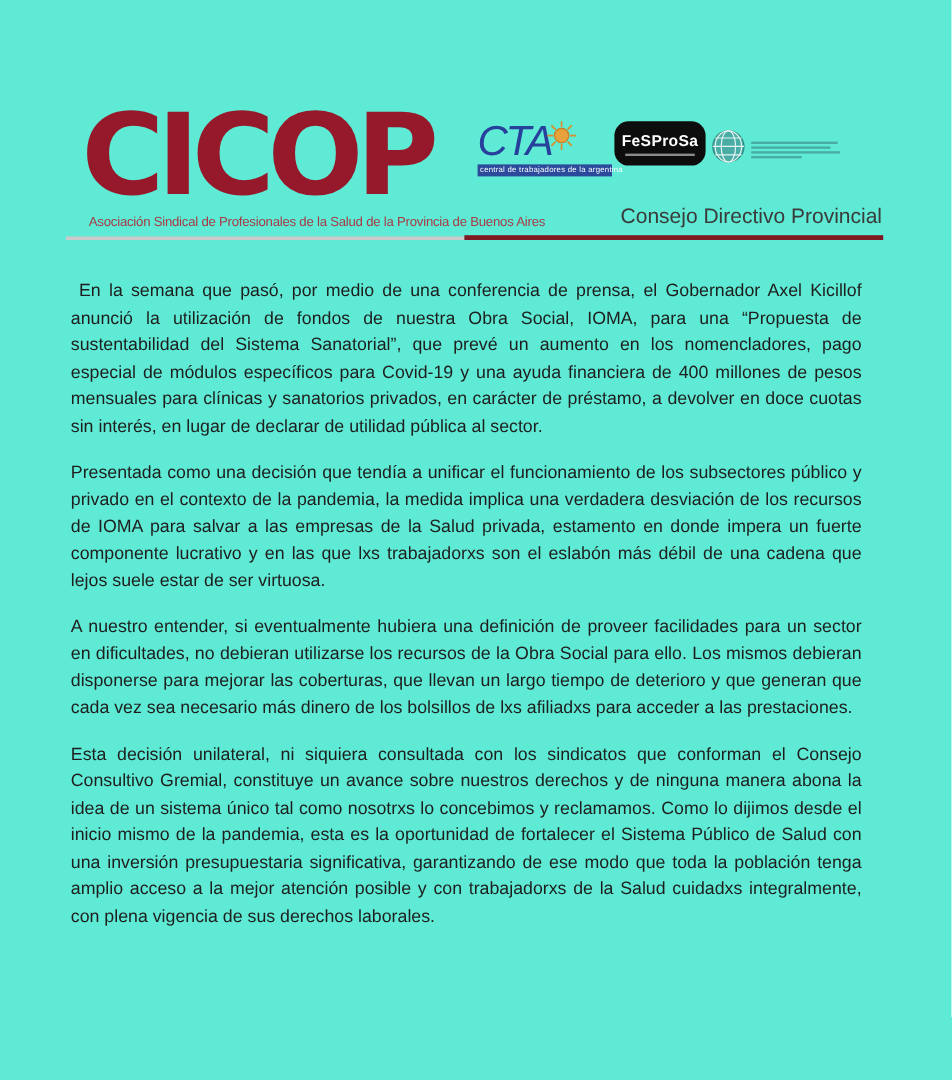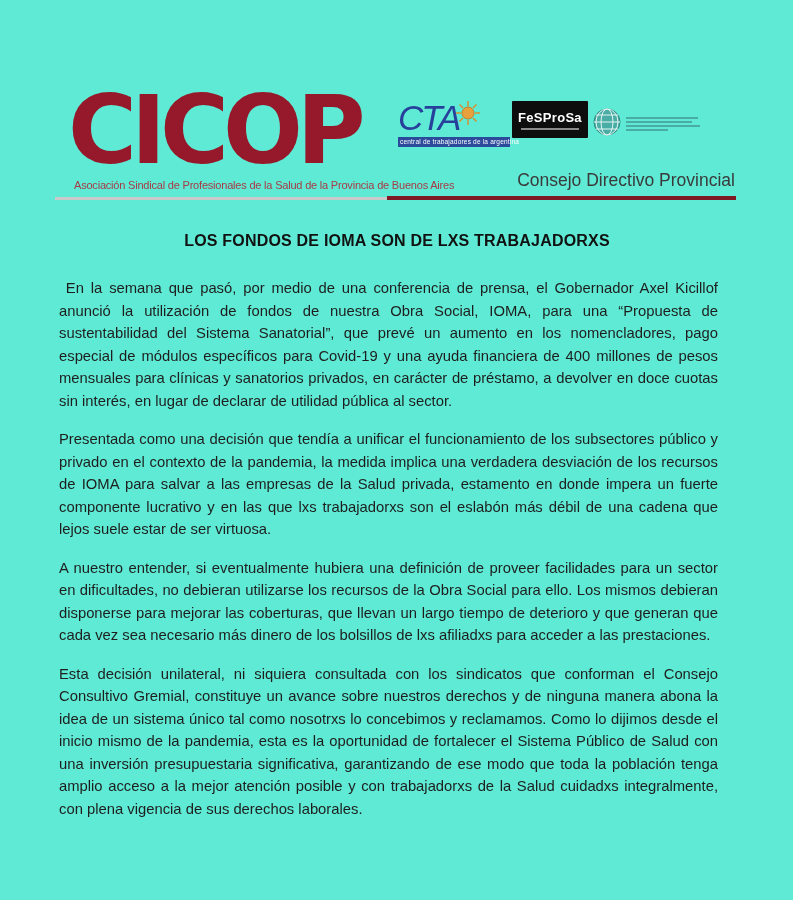--- a/index.html
+++ b/index.html
@@ -46,21 +46,21 @@
   .sun-icon { margin-left:-4px; margin-top:0px; }
   .cta-caption {
     margin-top:2px; background:#2B4A9B; color:#ffffff;
     font-size:6.5px; line-height:8px; text-align:center;
     padding:1px 2px; letter-spacing:0.2px; white-space:nowrap;
   }
 
   
   .fesprosa-logo {
     position:absolute; left:512px; top:101px;
-    width:76px; height:37px; background:#0D0D0D; border-radius:1px;
+    width:76px; height:37px; background:#0D0D0D; border-radius:12px;
     display:flex; flex-direction:column; align-items:center; justify-content:center;
     color:#ffffff;
   }
   .fesprosa-name { font-size:13px; font-weight:bold; letter-spacing:0.3px; }
   .fesprosa-microline { width:58px; height:2px; background:#8A8A8A; margin-top:3px; }
 
   
   .globe-logo { position:absolute; left:592px; top:107px; display:flex; align-items:center; }
   .globe-textlines { margin-left:4px; display:flex; flex-direction:column; gap:2px; }
   .globe-textlines span { display:block; height:2px; background:#49ADA6; }
@@ -138,20 +138,19 @@
           <span class="gl4"></span>
       </span>
     </div>
 
     <div class="consejo-label">Consejo Directivo Provincial</div>
     <div class="divider-gray"></div>
     <div class="divider-maroon"></div>
   </header>
 
   <main class="doc-body">
-    <h1 class="doc-title">LOS FONDOS DE IOMA SON DE LXS TRABAJADORXS</h1>
     <p> En la semana que pasó, por medio de una conferencia de prensa, el Gobernador Axel Kicillof anunció la utilización de fondos de nuestra Obra Social, IOMA, para una “Propuesta de sustentabilidad del Sistema Sanatorial”, que prevé un aumento en los nomencladores, pago especial de módulos específicos para Covid-19 y una ayuda financiera de 400 millones de pesos mensuales para clínicas y sanatorios privados, en carácter de préstamo, a devolver en doce cuotas sin interés, en lugar de declarar de utilidad pública al sector.</p>
     <p>Presentada como una decisión que tendía a unificar el funcionamiento de los subsectores público y privado en el contexto de la pandemia, la medida implica una verdadera desviación de los recursos de IOMA para salvar a las empresas de la Salud privada, estamento en donde impera un fuerte componente lucrativo y en las que lxs trabajadorxs son el eslabón más débil de una cadena que lejos suele estar de ser virtuosa.</p>
     <p>A nuestro entender, si eventualmente hubiera una definición de proveer facilidades para un sector en dificultades, no debieran utilizarse los recursos de la Obra Social para ello. Los mismos debieran disponerse para mejorar las coberturas, que llevan un largo tiempo de deterioro y que generan que cada vez sea necesario más dinero de los bolsillos de lxs afiliadxs para acceder a las prestaciones.</p>
     <p>Esta decisión unilateral, ni siquiera consultada con los sindicatos que conforman el Consejo Consultivo Gremial, constituye un avance sobre nuestros derechos y de ninguna manera abona la idea de un sistema único tal como nosotrxs lo concebimos y reclamamos. Como lo dijimos desde el inicio mismo de la pandemia, esta es la oportunidad de fortalecer el Sistema Público de Salud con una inversión presupuestaria significativa, garantizando de ese modo que toda la población tenga amplio acceso a la mejor atención posible y con trabajadorxs de la Salud cuidadxs integralmente, con plena vigencia de sus derechos laborales.</p>
   </main>
 
 </div>
 
 </body></html>

